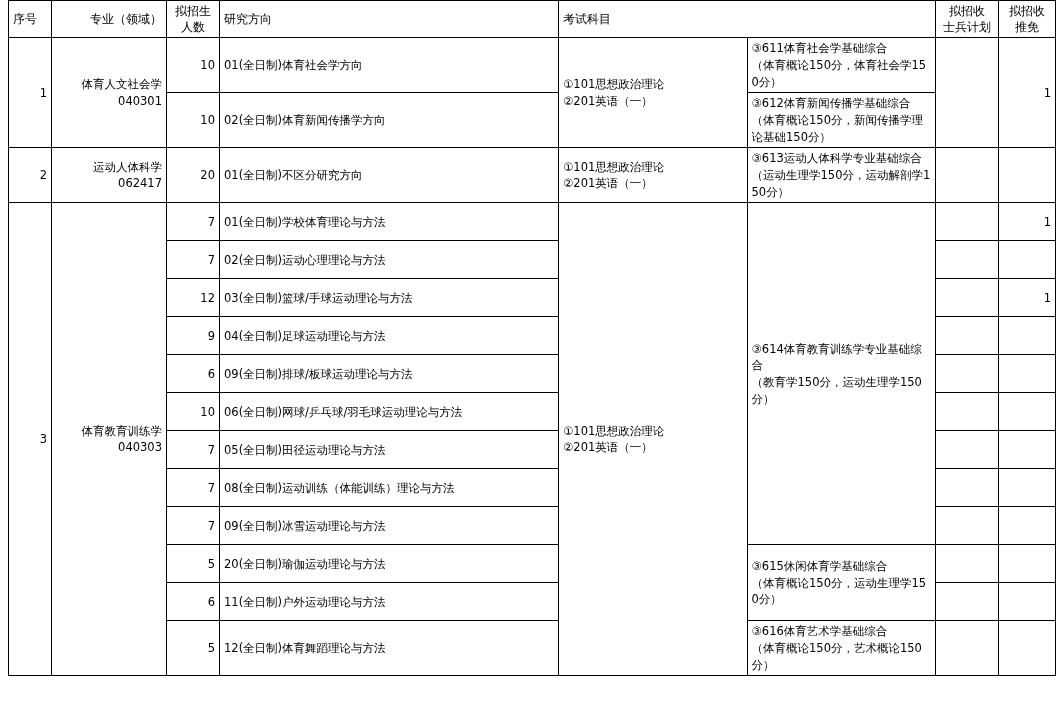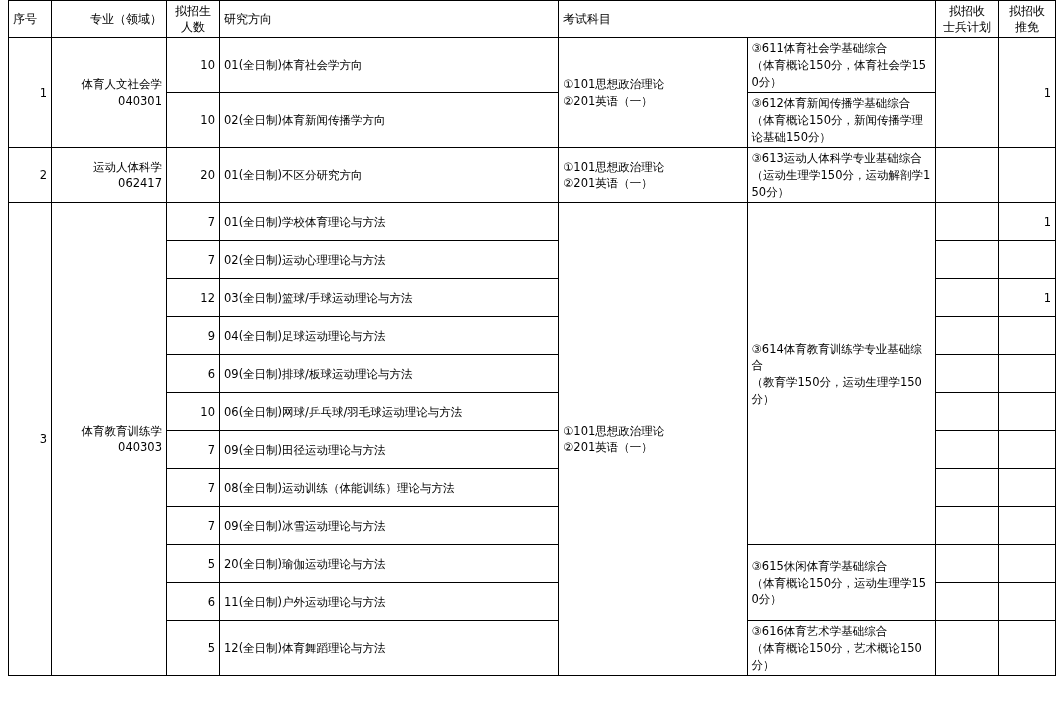--- a/index.html
+++ b/index.html
@@ -157,21 +157,21 @@
         <td class="c-rec ctr"></td>
       </tr>
       <tr>
         <td class="c-plan ctr" style="height:33px;">10</td>
         <td class="c-dir lft cellpad">06(全日制)网球/乒乓球/羽毛球运动理论与方法</td>
         <td class="c-sol ctr"></td>
         <td class="c-rec ctr"></td>
       </tr>
       <tr>
         <td class="c-plan ctr" style="height:33px;">7</td>
-        <td class="c-dir lft cellpad">09(全日制)田径运动理论与方法</td>
+        <td class="c-dir lft cellpad">05(全日制)田径运动理论与方法</td>
         <td class="c-sol ctr"></td>
         <td class="c-rec ctr"></td>
       </tr>
       <tr>
         <td class="c-plan ctr" style="height:33px;">7</td>
         <td class="c-dir lft cellpad">08(全日制)运动训练（体能训练）理论与方法</td>
         <td class="c-sol ctr"></td>
         <td class="c-rec ctr"></td>
       </tr>
       <tr>

